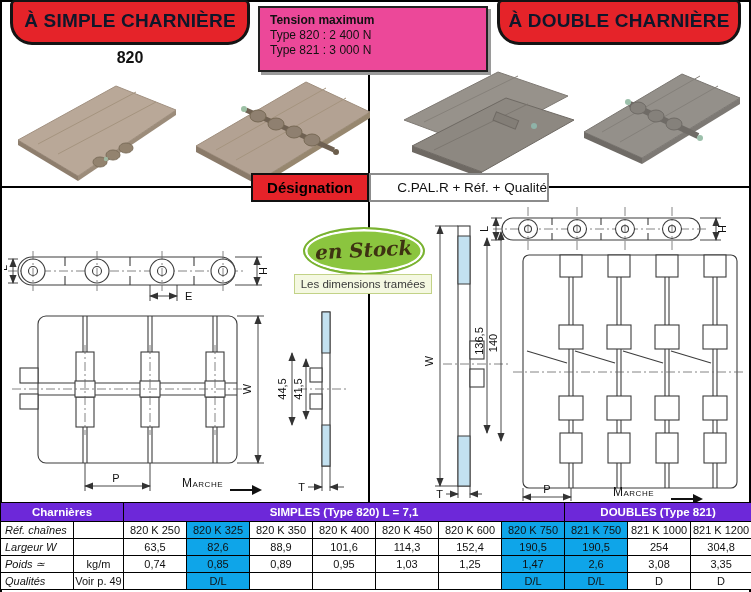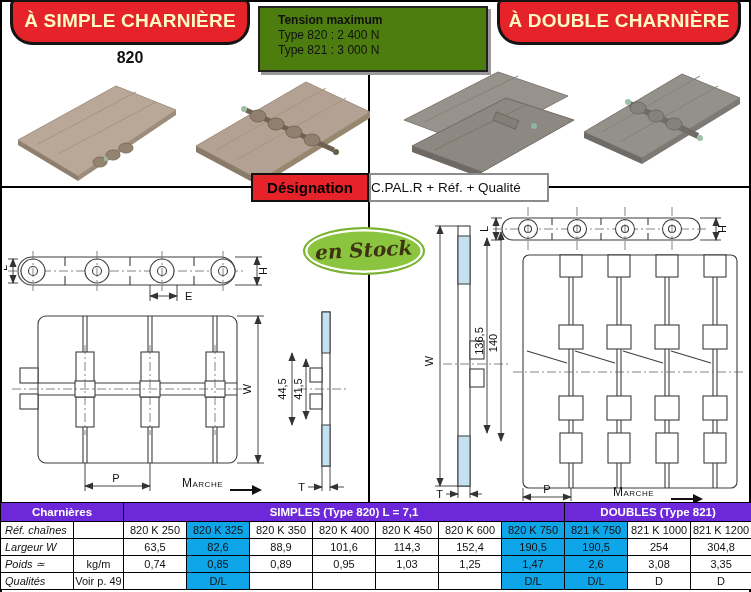--- a/index.html
+++ b/index.html
@@ -4,45 +4,45 @@
 <style>
   html,body{margin:0;padding:0;background:#fff;}
   .page{position:relative;width:751px;height:592px;background:#fff;overflow:hidden;
         font-family:"Liberation Sans",sans-serif;color:#111;}
   
   .frame-top{position:absolute;left:0;top:0;width:751px;height:2px;background:#000;}
   .frame-left{position:absolute;left:0;top:0;width:2px;height:592px;background:#000;}
   .frame-right{position:absolute;left:749px;top:0;width:2px;height:592px;background:#000;}
   
   .banner{position:absolute;top:0;height:40px;background:#e52329;border:3px solid #141414;
-          border-top-width:2px;border-radius:5px 5px 22px 22px;color:#fef9c3;font-weight:bold;
+          border-top-width:2px;border-radius:5px 5px 22px 22px;color:#0f172a;font-weight:bold;
           font-size:19px;text-align:center;line-height:38px;letter-spacing:.2px;z-index:3;}
   .banner-left{left:10px;width:234px;}
   .banner-right{left:497px;width:238px;}
   .type-num{position:absolute;top:49px;font-size:16px;font-weight:bold;text-align:center;z-index:3;}
   .type-left{left:10px;width:240px;}
   .type-right{left:497px;width:244px;}
   
-  .info-box{position:absolute;left:258px;top:6px;width:230px;height:66px;background:#4d7c0f;
+  .info-box{position:absolute;left:258px;top:6px;width:230px;height:66px;background:#ec4899;
             border:2px solid #222;box-shadow:3px 3px 0 #9a9a9a;z-index:3;display:flex;
-            font-size:12px;line-height:15px;padding:5px 4px 0 18px;box-sizing:border-box;}
+            font-size:12px;line-height:15px;padding:5px 4px 0 10px;box-sizing:border-box;}
   .info-col1{width:118px;}
   .info-col2{width:100px;text-align:center;}
   .b{font-weight:bold;}
   .inox{font-weight:bold;color:#fff;
         text-shadow:-1px -1px 0 #000,1px -1px 0 #000,-1px 1px 0 #000,1px 1px 0 #000,0 1px 0 #000,0 -1px 0 #000,1px 0 0 #000,-1px 0 0 #000;}
   
   .hline{position:absolute;left:0;top:186px;width:751px;height:2px;background:#000;z-index:1;}
   .vdivider{position:absolute;left:368px;top:72px;width:2px;height:430px;background:#000;z-index:1;}
   
   .desig-red{position:absolute;left:251px;top:173px;width:114px;height:25px;background:#e52329;
              border:2px solid #111;color:#000000;font-weight:bold;font-size:15px;text-align:center;
              line-height:25px;z-index:4;}
   .desig-white{position:absolute;left:369px;top:173px;width:176px;height:25px;background:#fff;
-             border:2px solid #8c8c8c;font-size:13.5px;text-align:left;line-height:25px;z-index:4;}
+             border:2px solid #8c8c8c;font-size:13.5px;text-align:right;line-height:25px;z-index:4;}
   
   .stock-oval{position:absolute;left:303px;top:227px;width:118px;height:44px;background:#8bc53f;
               border:2px solid #79b231;border-radius:50%;box-shadow:inset 0 0 0 2.5px #fff;
               text-align:center;line-height:42px;z-index:4;
               font-family:"DejaVu Serif",serif;font-style:italic;font-weight:bold;font-size:20px;color:#3e3212;}
   .stock-oval span{display:inline-block;transform:rotate(-3deg);}
   .stock-note{position:absolute;left:294px;top:274px;width:136px;height:18px;background:#f4f8e1;
               border:1px solid #c2d287;font-size:11.5px;text-align:center;line-height:18px;
               color:#3a3a3a;z-index:4;}
   
@@ -134,20 +134,21 @@
     <circle cx="50" cy="44" r="3" fill="#9cc0ab"></circle>
     <circle cx="122" cy="80" r="3" fill="#9cc0ab"></circle>
   </svg>
 
   <div class="hline"></div>
   <div class="vdivider"></div>
   <div class="desig-red">Désignation</div>
   <div class="desig-white">C.PAL.R + Réf. + Qualité</div>
 
   <div class="stock-oval"><span>en Stock</span></div>
+  <div class="stock-note">Les dimensions tramées</div>
 
   <svg class="drw" style="left:4px;top:193px" width="364" height="309" viewBox="0 0 364 309">
     <defs>
       <marker id="ah" markerWidth="10" markerHeight="8" refX="9" refY="4" orient="auto-start-reverse">
         <path d="M0,0 L10,4 L0,8 z" fill="#333"></path>
       </marker>
     </defs>
 
     <g>
       <rect x="14" y="64" width="217" height="28" rx="14" class="lnf"></rect>

